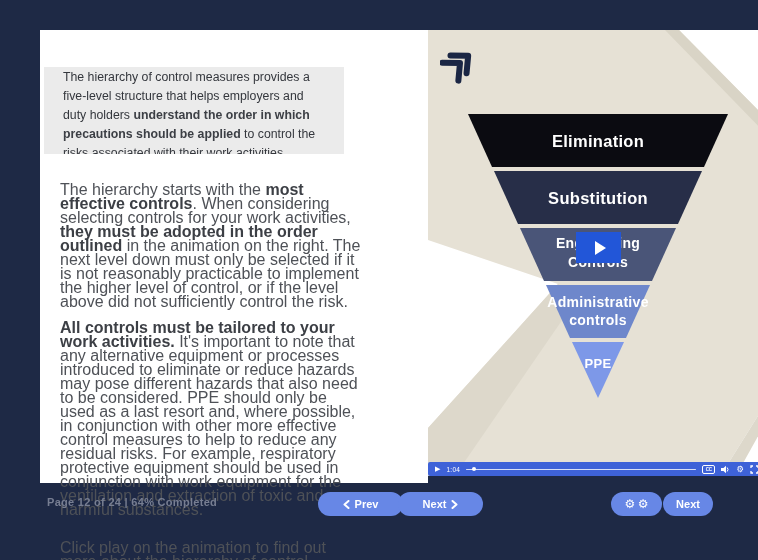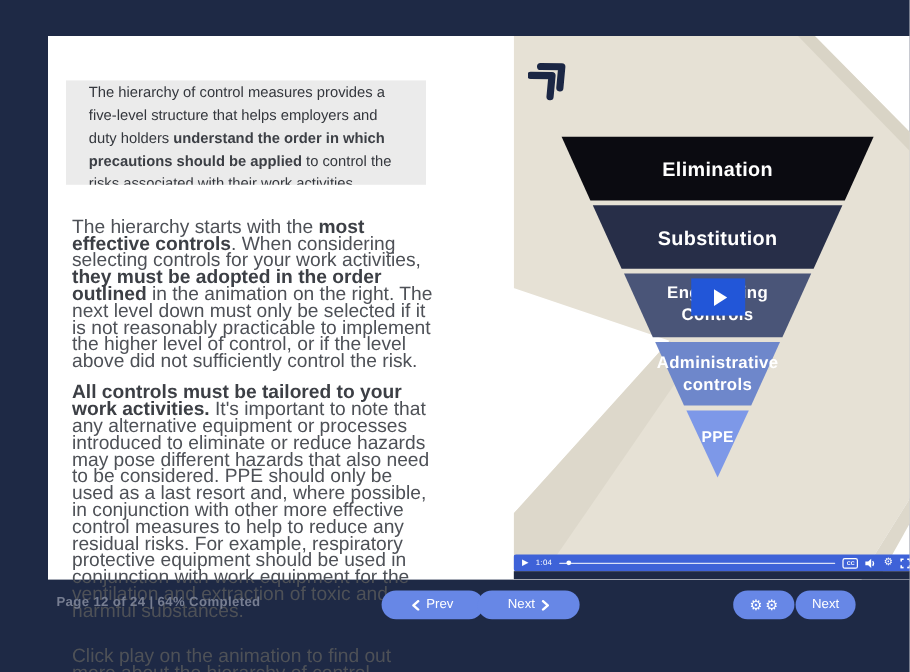--- a/index.html
+++ b/index.html
@@ -8,21 +8,21 @@
     background:#1e2945;
     font-family:"Liberation Sans","DejaVu Sans",sans-serif;
     -webkit-font-smoothing:antialiased;
   }
   .card{
     position:absolute;left:40px;top:30px;width:678px;height:453px;
     background:#ffffff;
   }
   
   .intro-box{
-    position:absolute;left:15px;top:37px;width:300px;height:87px;
+    position:absolute;left:4px;top:37px;width:300px;height:87px;
     background:#ebebeb;box-sizing:border-box;
     padding:1px 18px 0 19px;overflow:hidden;
   }
   .intro-box p{
     margin:0;font-size:12.3px;line-height:19px;color:#34373d;
   }
   .body-text{
     position:absolute;left:20px;top:153px;width:303px;
   }
   .body-text p{
@@ -74,21 +74,21 @@
   }
   .cb-icon{display:flex;align-items:center;cursor:pointer;}
   .cb-gear{font-size:8.5px;line-height:14px;font-family:"DejaVu Sans",sans-serif;cursor:pointer;}
   
   .footer-status{
     position:absolute;left:47px;top:496px;font-size:11px;letter-spacing:.3px;
     color:#777e92;font-weight:bold;
   }
   .pill{
     position:absolute;top:492px;height:24px;border-radius:12px;border:none;
-    background:#6787e6;color:#ffffff;font-weight:normal;font-size:11px;
+    background:#6787e6;color:#ffffff;font-weight:bold;font-size:11px;
     font-family:"Liberation Sans","DejaVu Sans",sans-serif;
     display:flex;align-items:center;justify-content:center;gap:5px;cursor:pointer;
   }
   .pill.prev{left:318px;width:85px;}
   .pill.next{left:398px;width:85px;}
   .pill.settings{left:611px;width:51px;}
   .pill.exit{left:663px;width:50px;}
   .pill .chev{display:flex;align-items:center;}
   .pill .gear-glyph{font-size:12px;font-family:"DejaVu Sans",sans-serif;line-height:24px;}
 </style>

